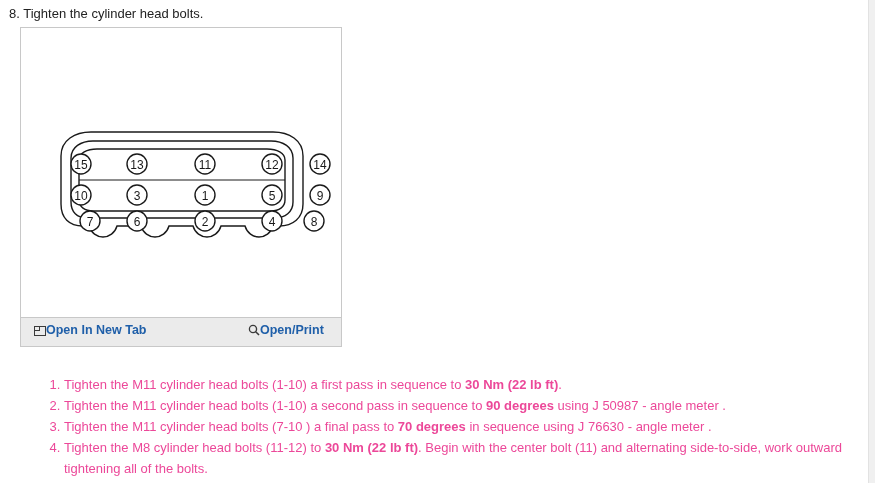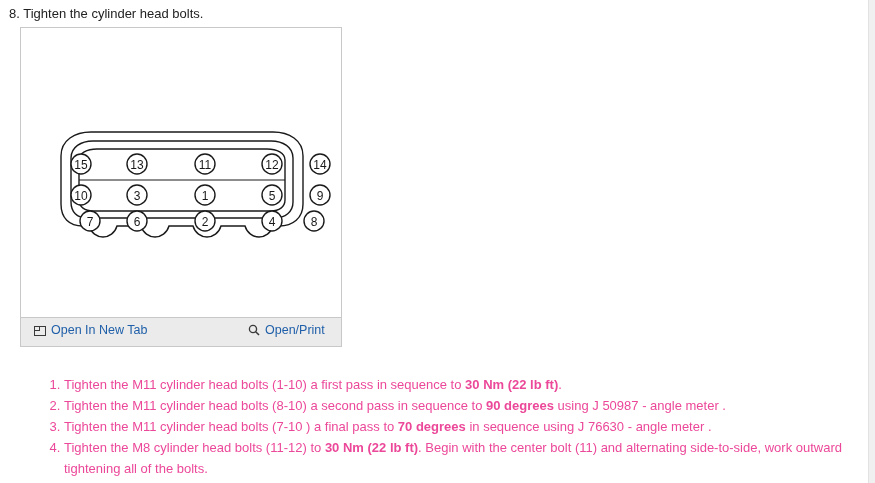--- a/index.html
+++ b/index.html
@@ -69,21 +69,21 @@
   .tool-link {
     position: absolute;
     top: 5px;
     font-size: 12.5px;
     color: #1f5fa9;
     text-decoration: none;
     white-space: nowrap;
     cursor: pointer;
     display: flex;
     align-items: center;
-    gap: 5px;
+    font-weight: bold;
   }
   .tool-open { left: 12px; }
   .tool-zoom { left: 226px; }
   .tool-icon {
     display: inline-block;
     width: 13px;
     height: 13px;
     line-height: 13px;
     text-align: center;
     color: #2b2b2b;
@@ -226,19 +226,19 @@
           </svg>
         </span>
         <span>Open/Print</span>
       </a>
     </div>
   </div>
 
   <div class="instructions">
     <ol id="instruction-list">
         <li><span>Tighten the M11 cylinder head bolts (1-10) a first pass in sequence to </span><b>30 Nm (22 lb ft)</b><span>.</span></li>
-        <li><span>Tighten the M11 cylinder head bolts (8-10) a second pass in sequence to </span><b>90 degrees</b><span> using J 50987 - angle meter .</span></li>
+        <li><span>Tighten the M11 cylinder head bolts (1-10) a second pass in sequence to </span><b>90 degrees</b><span> using J 50987 - angle meter .</span></li>
         <li><span>Tighten the M11 cylinder head bolts (7-10 ) a final pass to </span><b>70 degrees</b><span> in sequence using J 76630 - angle meter .</span></li>
         <li><span>Tighten the M8 cylinder head bolts (11-12) to </span><b>30 Nm (22 lb ft)</b><span>. Begin with the center bolt (11) and alternating side-to-side, work outward tightening all of the bolts.</span></li>
       </ol>
   </div>
 
 </div>
 
 </body></html>

